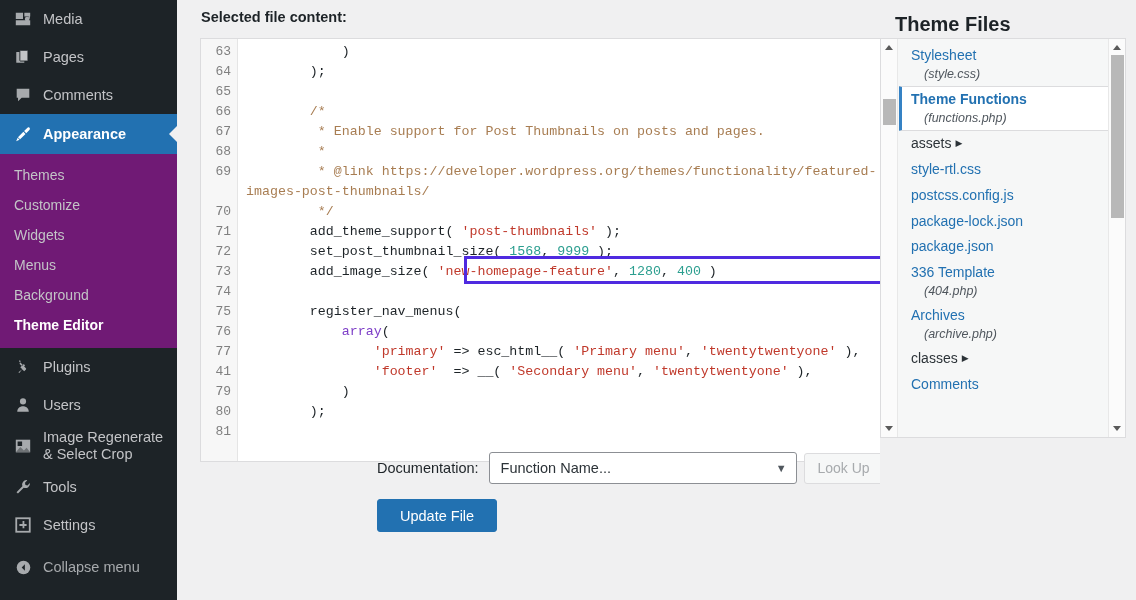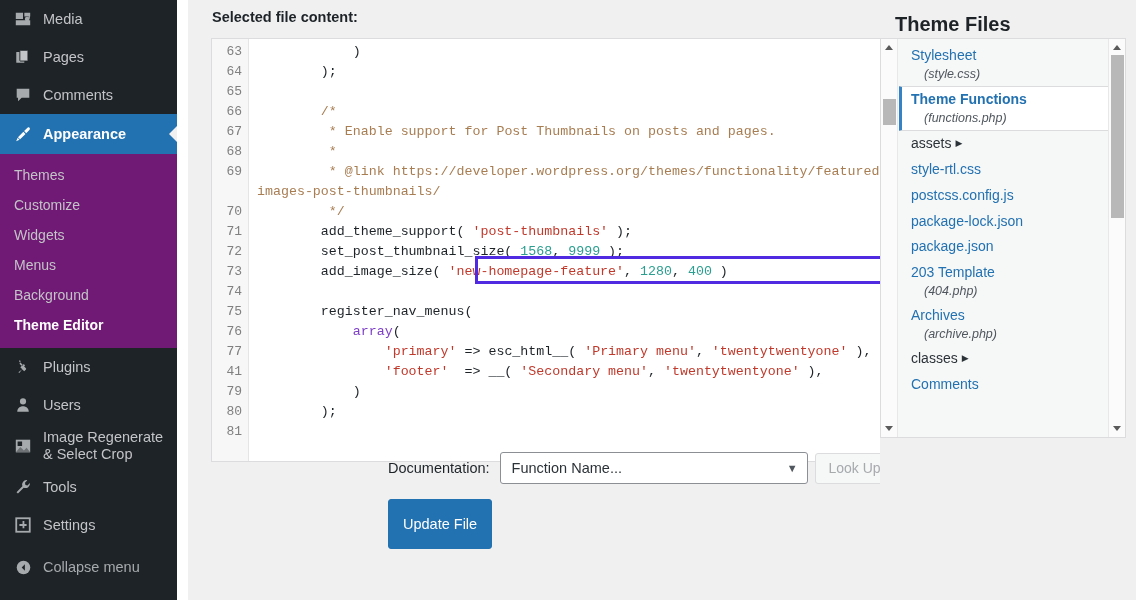--- a/index.html
+++ b/index.html
@@ -2,21 +2,21 @@
 <html><head>
 <meta charset="utf-8">
 <style>
   * { box-sizing: border-box; margin: 0; padding: 0; }
   html, body {
     width: 1136px; height: 600px;
     background: #ffffff;
     font-family: "Liberation Sans", sans-serif;
     overflow: hidden;
   }
-  #app { position: relative; width: 1136px; height: 600px; display: flex; gap: 11px; }
+  #app { position: relative; width: 1136px; height: 600px; display: flex; }
 
   
   #sidebar {
     width: 177px; height: 600px;
     background: #1d2327;
     flex: 0 0 177px;
     position: relative;
     overflow: hidden;
   }
   .nav-row {
@@ -154,21 +154,21 @@
     margin-left: 7px;
     width: 80px; height: 31px;
     border: 1px solid #dcdcde; border-radius: 3px;
     background: #f6f7f7; color: #a7aaad;
     font-size: 14px; display: flex; align-items: center; justify-content: center;
   }
 
   
   #update-btn {
     position: absolute; left: 200px; top: 499px;
-    height: 50px; padding: 0 14px;
+    height: 33px; padding: 0 22px;
     background: #2271b1; color: #fff;
     border: 1px solid #2271b1; border-radius: 3px;
     font-size: 14.5px; font-weight: 400;
     display: flex; align-items: center; justify-content: center;
   }
 
   
   #files-panel {
     position: absolute; right: 0; top: 0;
     width: 256px; height: 600px;
@@ -448,21 +448,21 @@
       </div>
 
       <div id="files-list">
           <div class="file-item"><span>Stylesheet</span><span class="sub">(style.css)</span></div>
           <div class="file-item selected"><span>Theme Functions</span><span class="sub">(functions.php)</span></div>
           <div class="file-item folder"><span>assets</span><span class="tri">▶</span></div>
           <div class="file-item"><span>style-rtl.css</span></div>
           <div class="file-item"><span>postcss.config.js</span></div>
           <div class="file-item"><span>package-lock.json</span></div>
           <div class="file-item"><span>package.json</span></div>
-          <div class="file-item"><span>203 Template</span><span class="sub">(404.php)</span></div>
+          <div class="file-item"><span>336 Template</span><span class="sub">(404.php)</span></div>
           <div class="file-item"><span>Archives</span><span class="sub">(archive.php)</span></div>
           <div class="file-item folder"><span>classes</span><span class="tri">▶</span></div>
           <div class="file-item"><span>Comments</span></div>
         </div>
 
       <div id="files-rscroll">
         <div class="sb-arrow-g up">
             <span class="tri-up"></span>
           </div>
         <div id="files-rthumb"></div>

